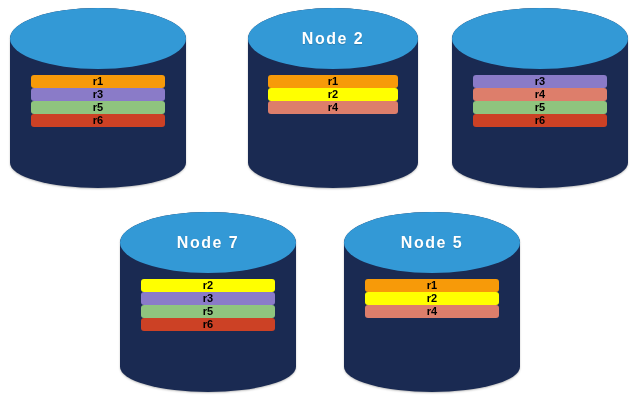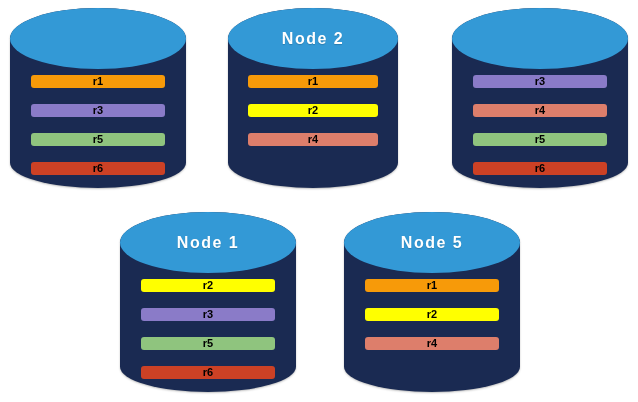--- a/index.html
+++ b/index.html
@@ -65,38 +65,38 @@
   }
 
   
   .replicas {
     position: absolute;
     left: 12%;
     right: 12%;
     top: 37%;
     display: flex;
     flex-direction: column;
-    gap: 16px;
+    gap: 0;
   }
   .replica {
     height: 13px;
     border-radius: 3px;
     display: flex;
     align-items: center;
     justify-content: center;
     font-size: 11px;
     font-weight: bold;
     color: #000000;
     line-height: 1;
     box-sizing: border-box;
   }
 
   
   #node-0 { left: 10px;  top: 8px;   width: 176px; height: 180px; }
-  #node-1 { left: 228px; top: 8px;   width: 170px; height: 180px; }
+  #node-1 { left: 248px; top: 8px;   width: 170px; height: 180px; }
   #node-2 { left: 452px; top: 8px;   width: 176px; height: 180px; }
   #node-3 { left: 120px; top: 212px; width: 176px; height: 180px; }
   #node-4 { left: 344px; top: 212px; width: 176px; height: 180px; text-decoration: underline; }
 </style>
 </head>
 <body>
 
 <div id="diagram">
     <div class="node" id="node-0">
       <div class="cyl-body" style="background: rgb(26, 42, 82);"></div>
@@ -124,21 +124,21 @@
       <div class="replicas">
         <div class="replica" style="background: rgb(138, 123, 200);">r3</div>
         <div class="replica" style="background: rgb(221, 126, 107);">r4</div>
         <div class="replica" style="background: rgb(143, 196, 126);">r5</div>
         <div class="replica" style="background: rgb(204, 65, 37);">r6</div>
       </div>
     </div>
     <div class="node" id="node-3">
       <div class="cyl-body" style="background: rgb(26, 42, 82);"></div>
       <div class="cyl-top" style="background: rgb(51, 153, 214);"></div>
-      <div class="cyl-title" style="color: rgb(255, 255, 255);">Node 1</div>
+      <div class="cyl-title" style="color: rgb(255, 255, 255);">Node 7</div>
       <div class="replicas">
         <div class="replica" style="background: rgb(255, 255, 0);">r2</div>
         <div class="replica" style="background: rgb(138, 123, 200);">r3</div>
         <div class="replica" style="background: rgb(143, 196, 126);">r5</div>
         <div class="replica" style="background: rgb(204, 65, 37);">r6</div>
       </div>
     </div>
     <div class="node" id="node-4">
       <div class="cyl-body" style="background: rgb(26, 42, 82);"></div>
       <div class="cyl-top" style="background: rgb(51, 153, 214);"></div>

